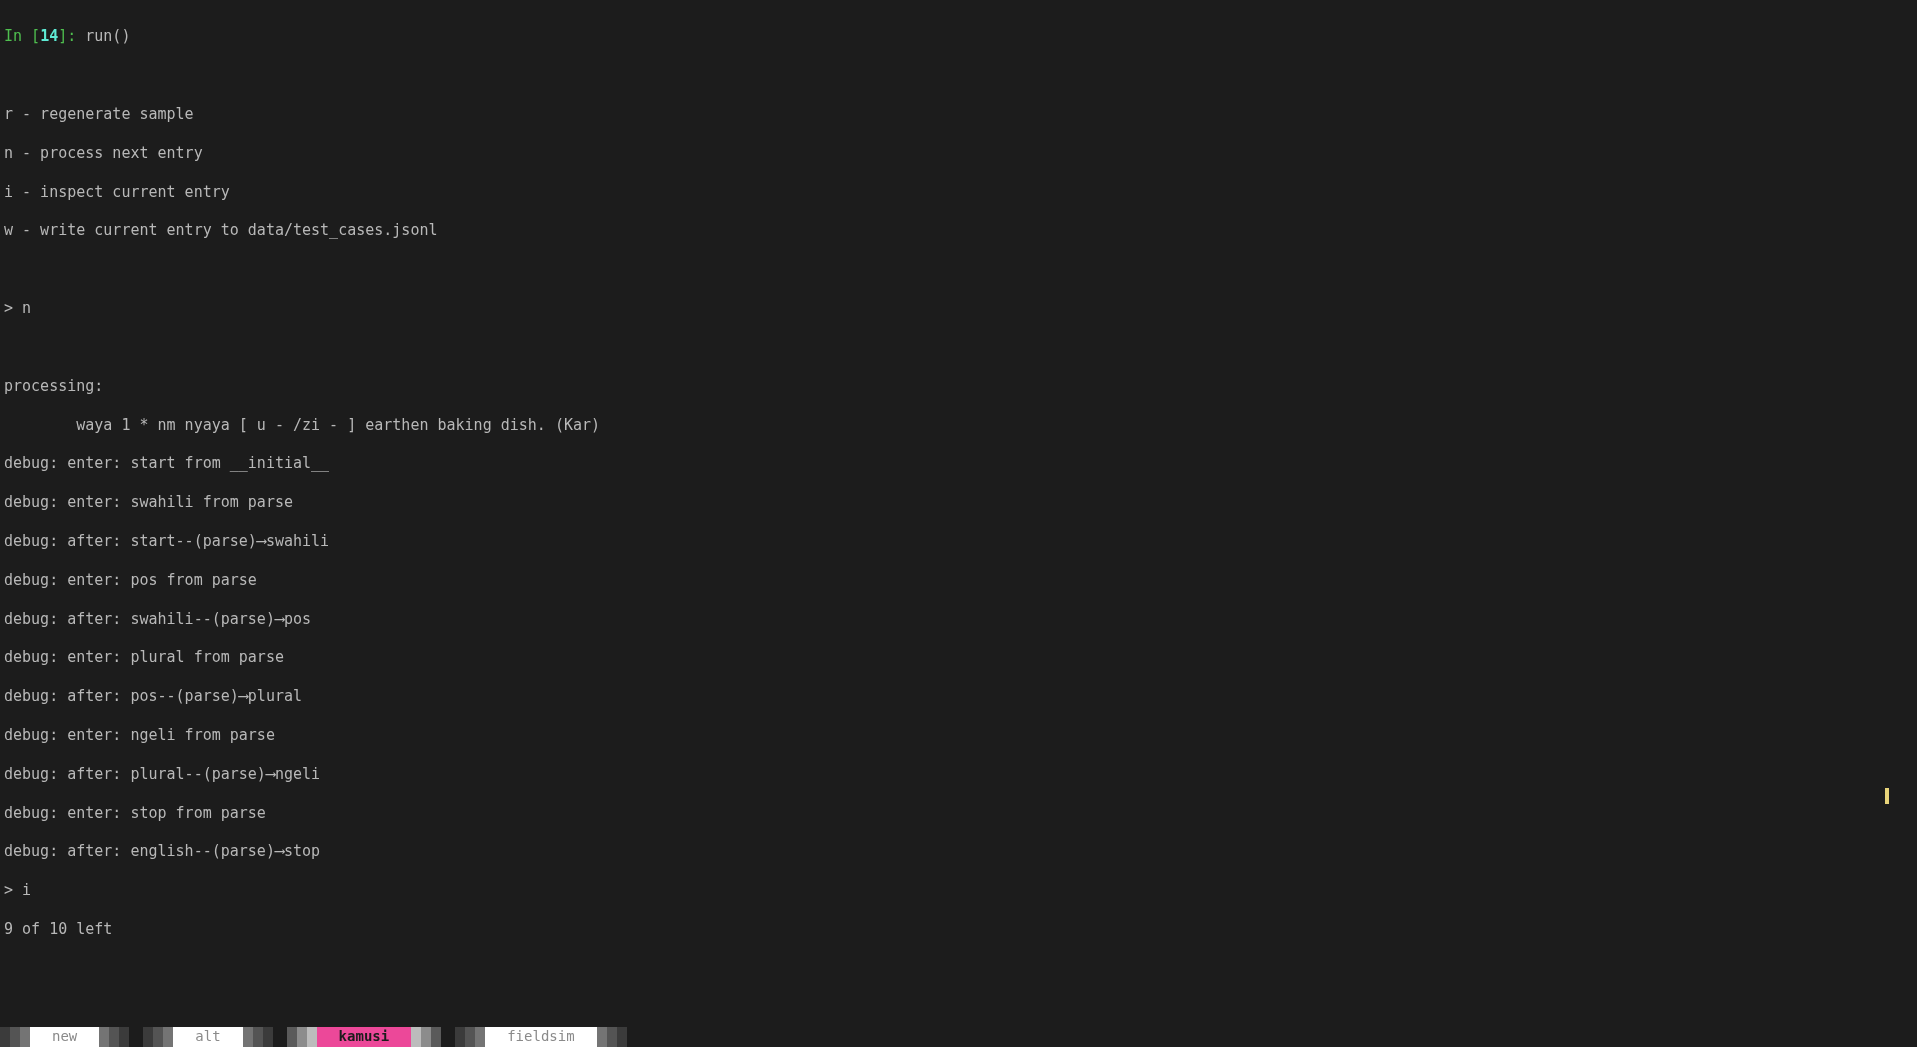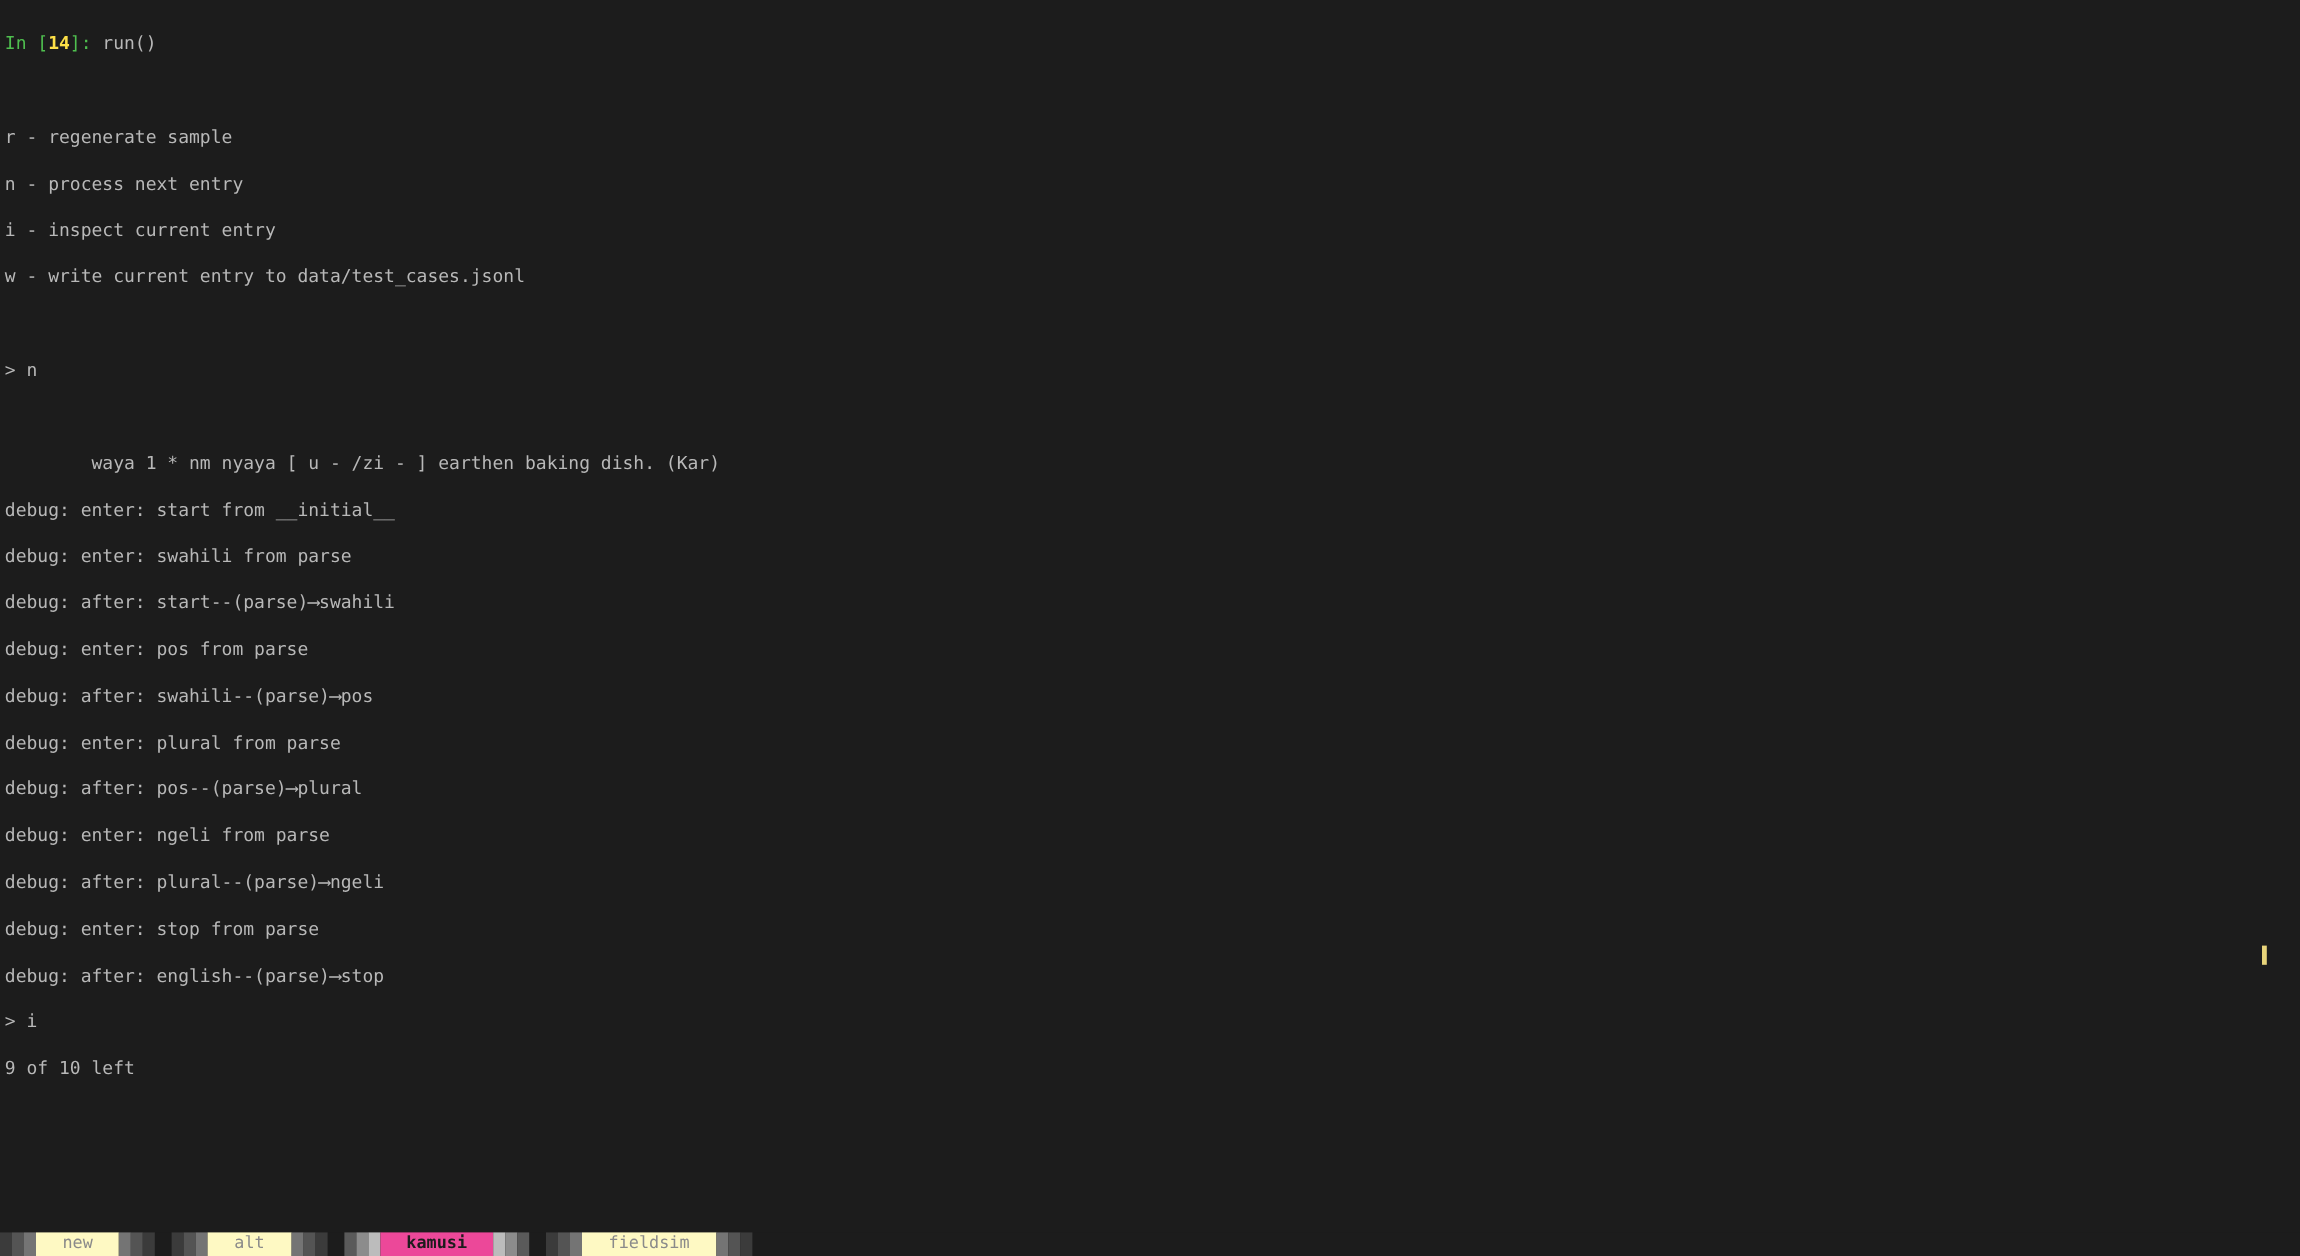--- a/index.html
+++ b/index.html
@@ -12,21 +12,21 @@
     line-height: 19.4px;
     color: #b8b8b8;
     overflow: hidden;
     position: relative;
   }
   .terminal {
     padding: 8px 4px 0 4px;
     white-space: pre;
   }
   .in-prompt { color: #4fbf4f; font-weight: normal; }
-  .in-num    { color: #fde047; font-weight: bold; }
+  .in-num    { color: #5eead4; font-weight: bold; }
 
   .cursor {
     position: absolute;
     right: 28px;
     top: 788px;
     width: 4px;
     height: 16px;
     background: #e8d47a;
   }
 
@@ -46,21 +46,21 @@
   .ind { width: 10px; }
   .ind-a { background: #747474; }
   .ind-b { background: #545454; }
   .ind-c { background: #3b3b3b; }
   .tab-label {
     padding: 0 22px;
     display: flex;
     align-items: center;
     justify-content: center;
     color: #8a8a8a;
-    background: #fef9c3;
+    background: #ffffff;
   }
   .tab-group.active .tab-label {
     background: #ec4899;
     color: #1c1c1c;
     font-weight: bold;
   }
   .tab-group.active .ind-a { background: #bcbcbc; }
   .tab-group.active .ind-b { background: #8c8c8c; }
   .tab-group.active .ind-c { background: #5a5a5a; }
 </style>
@@ -70,20 +70,21 @@
 <div class="terminal">
 <div><span class="in-prompt">In [</span><span class="in-num">14</span><span class="in-prompt">]: </span><span>run()</span></div>
 <div>&nbsp;</div>
 <div>r - regenerate sample</div>
 <div>n - process next entry</div>
 <div>i - inspect current entry</div>
 <div>w - write current entry to data/test_cases.jsonl</div>
 <div>&nbsp;</div>
 <div>&gt; n</div>
 <div>&nbsp;</div>
+<div>processing:</div>
 <div>        waya 1 * nm nyaya [ u - /zi - ] earthen baking dish. (Kar)</div>
 <div>debug: enter: start from __initial__</div>
 <div>debug: enter: swahili from parse</div>
 <div>debug: after: start--(parse)⟶swahili</div>
 <div>debug: enter: pos from parse</div>
 <div>debug: after: swahili--(parse)⟶pos</div>
 <div>debug: enter: plural from parse</div>
 <div>debug: after: pos--(parse)⟶plural</div>
 <div>debug: enter: ngeli from parse</div>
 <div>debug: after: plural--(parse)⟶ngeli</div>

